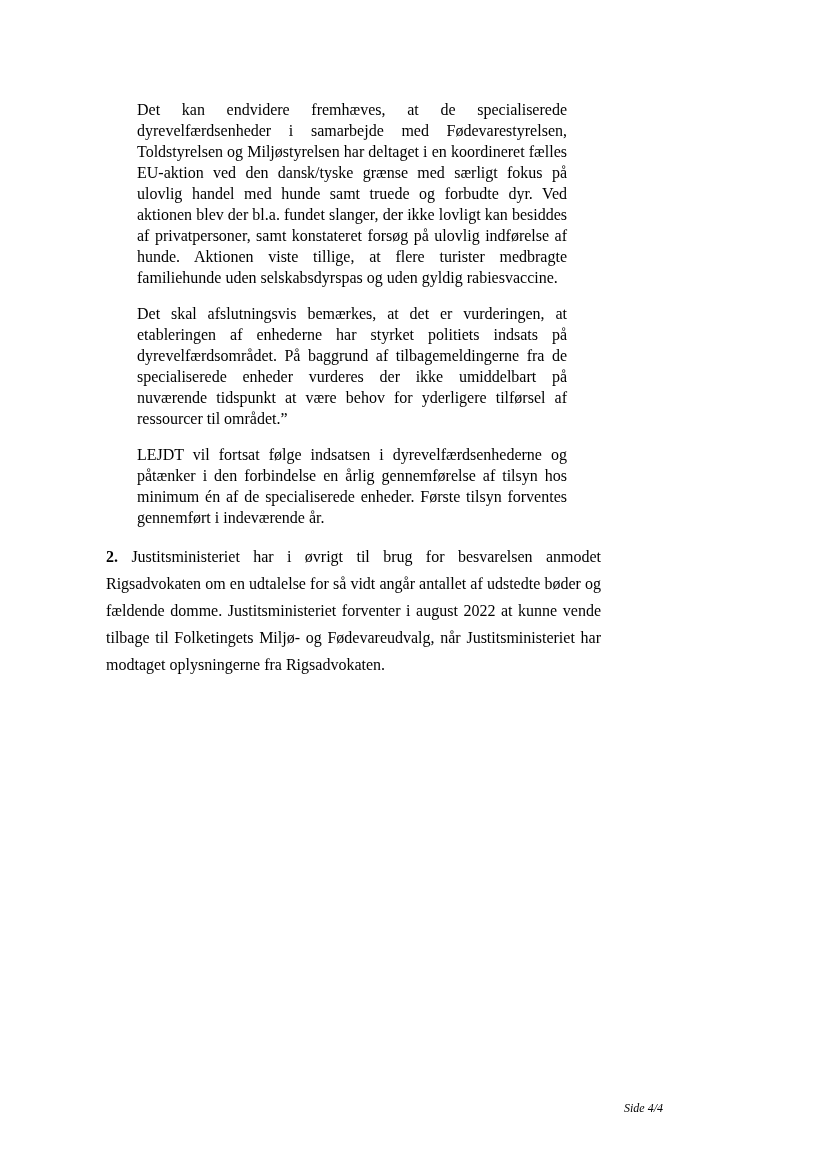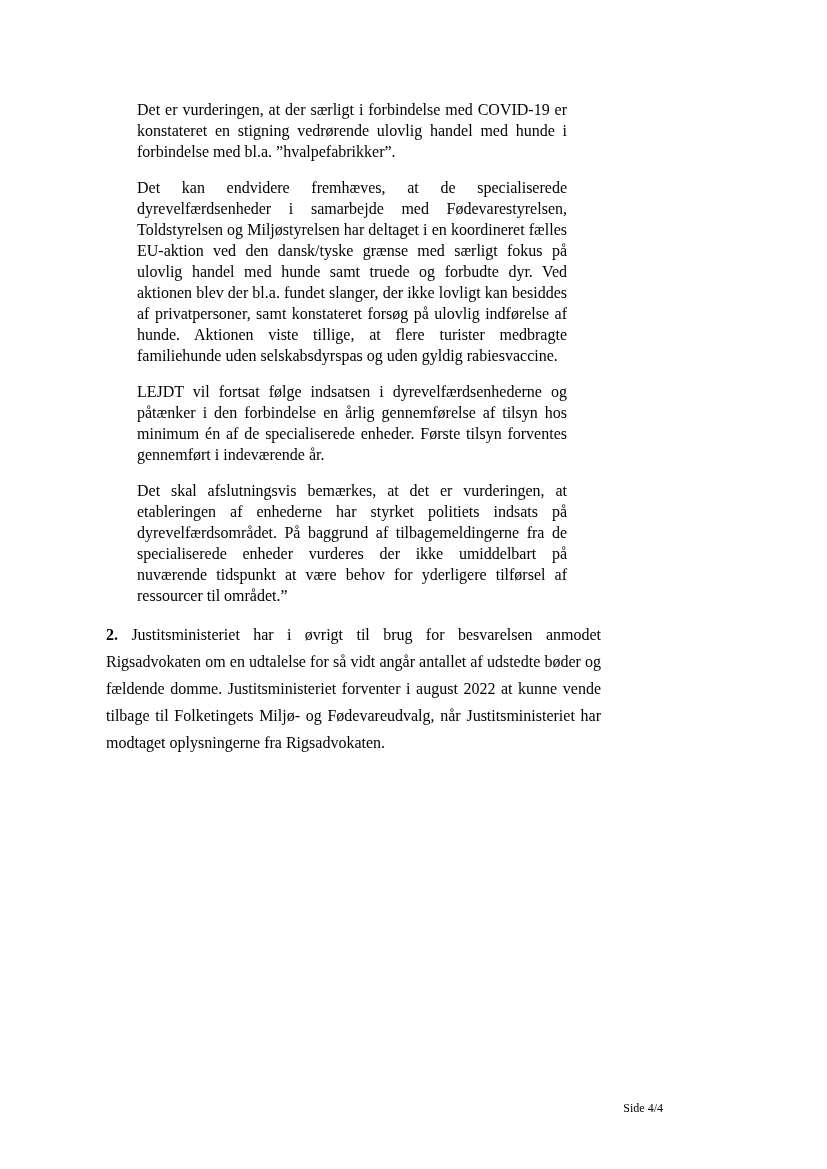--- a/index.html
+++ b/index.html
@@ -43,33 +43,33 @@
     .body-par .lead {
       font-weight: bold;
     }
     .footer {
       position: absolute;
       top: 1101px;
       right: 164px;
       font-size: 12px;
       line-height: 14px;
       color: #000000;
+      font-style: italic;
     }
   </style>
 </head>
 <body>
 
 <div class="page">
   <div class="content">
 
     <div class="quote-block">
-      <p>Det er vurderingen, at der særligt i forbindelse med COVID-19 er konstateret en stigning vedrørende ulovlig handel med hunde i forbindelse med bl.a. ”hvalpefabrikker”.</p>
       <p>Det kan endvidere fremhæves, at de specialiserede dyrevelfærdsenheder i samarbejde med Fødevarestyrelsen, Toldstyrelsen og Miljøstyrelsen har deltaget i en koordineret fælles EU-aktion ved den dansk/tyske grænse med særligt fokus på ulovlig handel med hunde samt truede og forbudte dyr. Ved aktionen blev der bl.a. fundet slanger, der ikke lovligt kan besiddes af privatpersoner, samt konstateret forsøg på ulovlig indførelse af hunde. Aktionen viste tillige, at flere turister medbragte familiehunde uden selskabsdyrspas og uden gyldig rabiesvaccine.</p>
+      <p>Det skal afslutningsvis bemærkes, at det er vurderingen, at etableringen af enhederne har styrket politiets indsats på dyrevelfærdsområdet. På baggrund af tilbagemeldingerne fra de specialiserede enheder vurderes der ikke umiddelbart på nuværende tidspunkt at være behov for yderligere tilførsel af ressourcer til området.”</p>
       <p>LEJDT vil fortsat følge indsatsen i dyrevelfærdsenhederne og påtænker i den forbindelse en årlig gennemførelse af tilsyn hos minimum én af de specialiserede enheder. Første tilsyn forventes gennemført i indeværende år.</p>
-      <p>Det skal afslutningsvis bemærkes, at det er vurderingen, at etableringen af enhederne har styrket politiets indsats på dyrevelfærdsområdet. På baggrund af tilbagemeldingerne fra de specialiserede enheder vurderes der ikke umiddelbart på nuværende tidspunkt at være behov for yderligere tilførsel af ressourcer til området.”</p>
     </div>
 
     <p class="body-par"><span class="lead">2.</span><span> Justitsministeriet har i øvrigt til brug for besvarelsen anmodet Rigsadvokaten om en udtalelse for så vidt angår antallet af udstedte bøder og fældende domme. Justitsministeriet forventer i august 2022 at kunne vende tilbage til Folketingets Miljø- og Fødevareudvalg, når Justitsministeriet har modtaget oplysningerne fra Rigsadvokaten.</span></p>
 
   </div>
 
   <div class="footer">Side 4/4</div>
 </div>
 
 </body></html>

